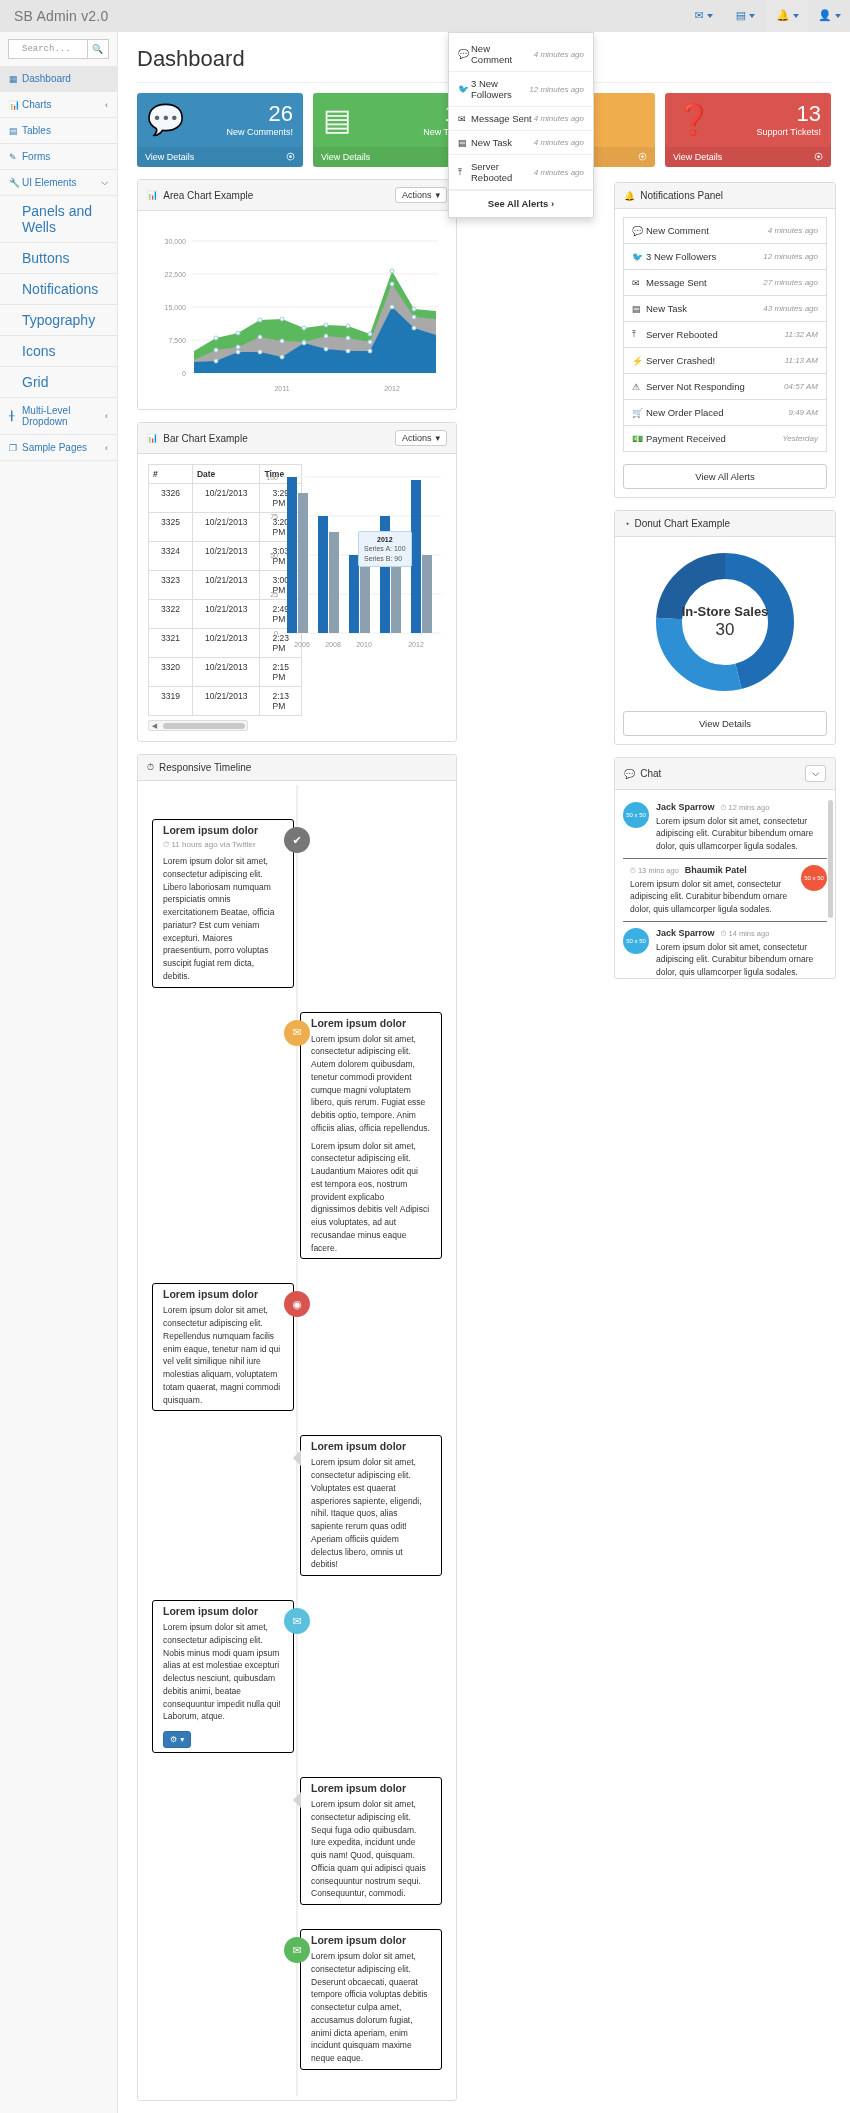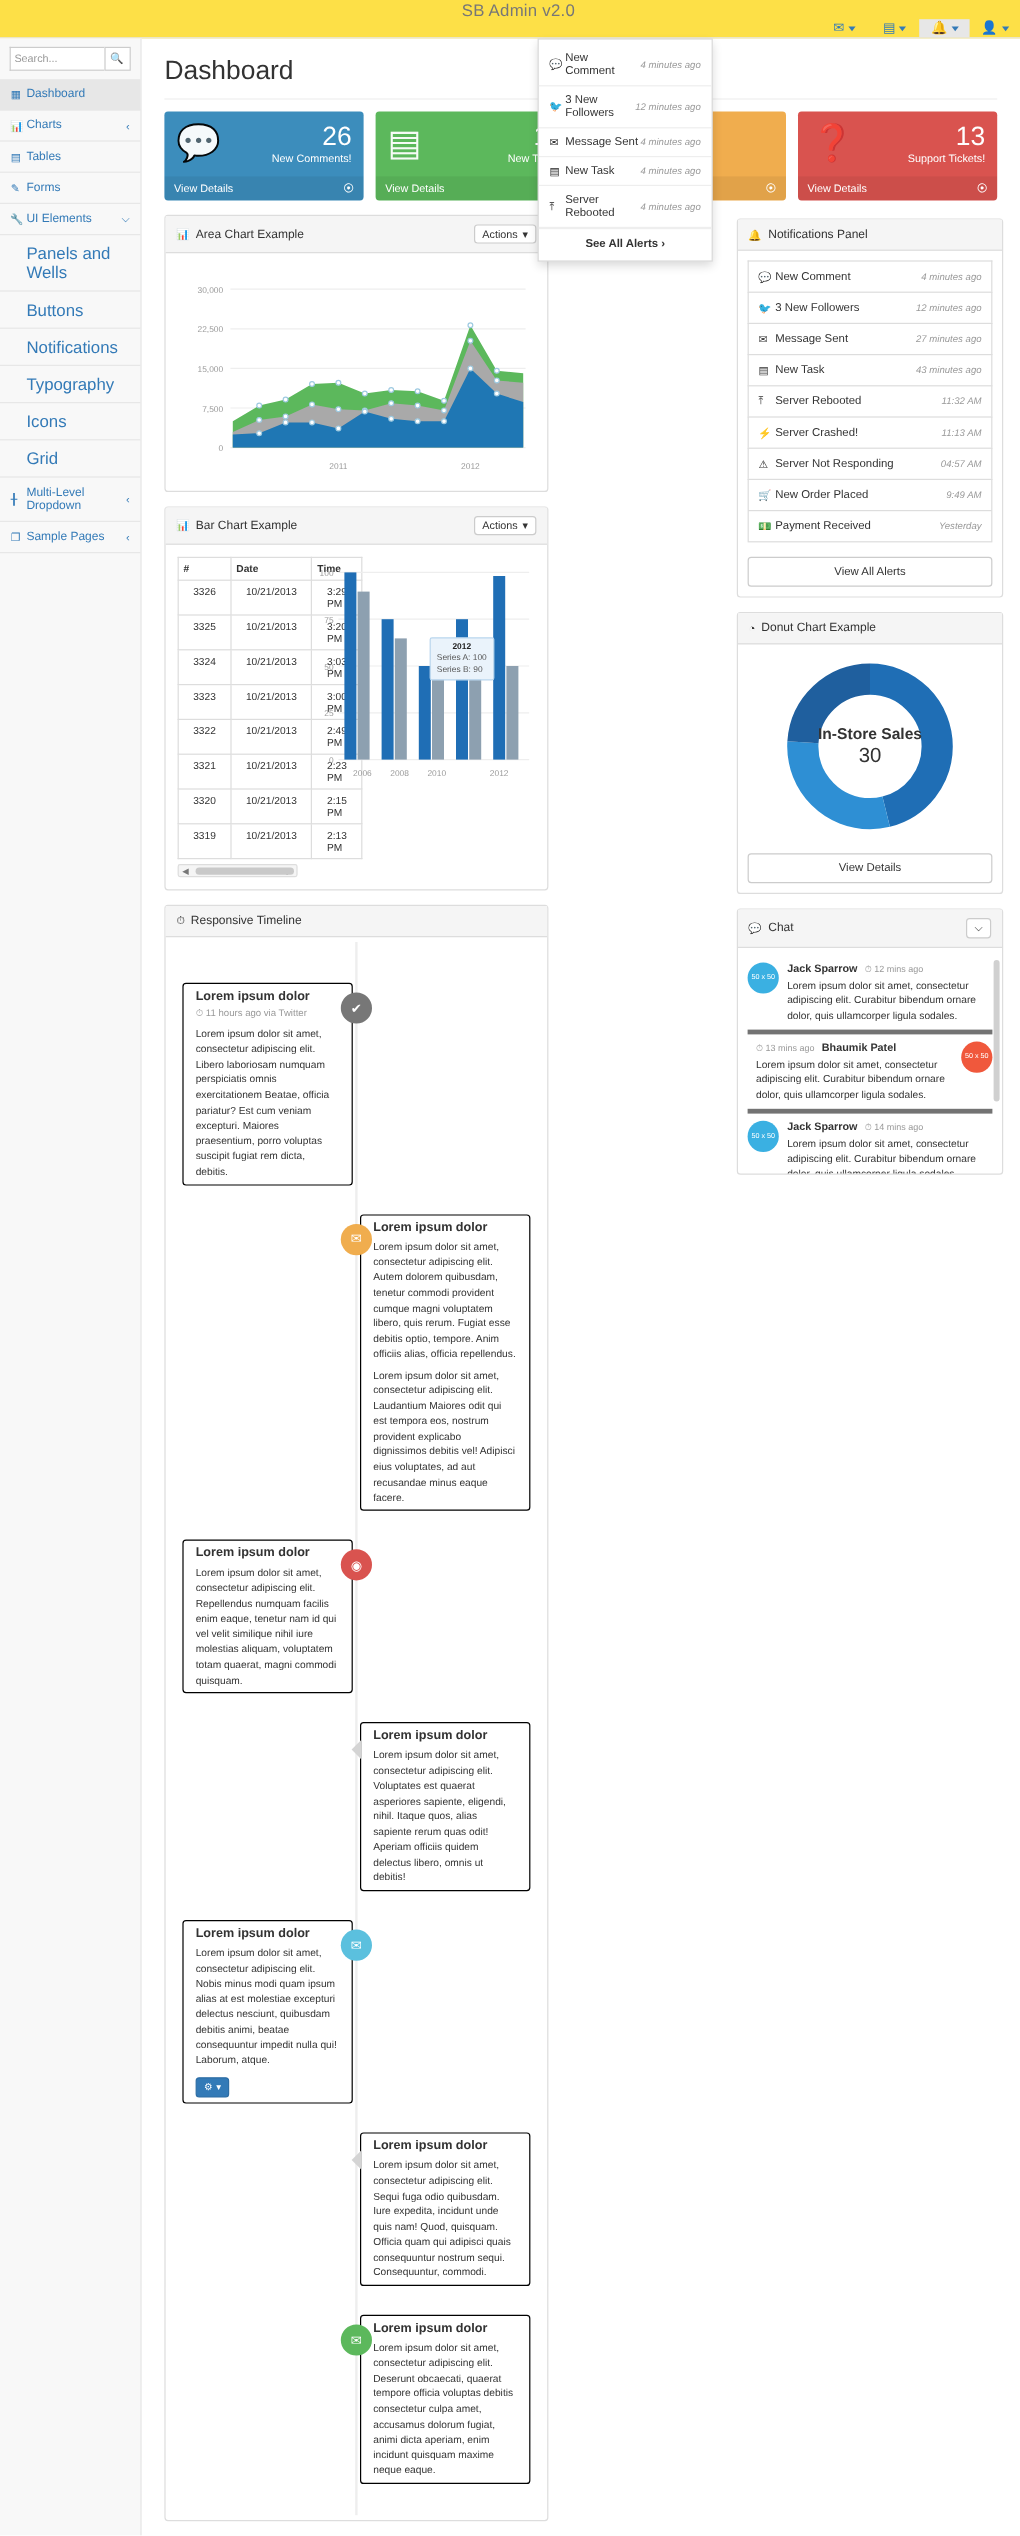--- a/index.html
+++ b/index.html
@@ -9,22 +9,22 @@
     font-family: "Liberation Sans", sans-serif;
     font-size: 11px;
     color: #333;
     -webkit-font-smoothing: antialiased;
   }
   body { position: relative; width: 850px; height: 2113px; overflow: hidden; }
 
   
   .topbar {
     position: absolute; top: 0; left: 0; width: 850px; height: 32px;
-    background: #fde047; border-bottom: 1px solid #e7e7e7;
-    display: flex; align-items: center; flex-direction: column;
+    background: #e5e5e5; border-bottom: 1px solid #e7e7e7;
+    display: flex; align-items: center;
   }
   .brand {
     padding-left: 14px; font-size: 14px; color: #777; letter-spacing: .2px;
   }
   .nav-right { margin-left: auto; display: flex; height: 32px; }
   .nav-btn {
     width: 42px; display: flex; align-items: center; justify-content: center;
     gap: 3px; color: #337ab7; font-size: 11px; border-left: 1px solid transparent;
   }
   .nav-btn.active { background: #e7e7e7; }
@@ -55,22 +55,22 @@
   }
 
   
   .sidebar {
     position: absolute; top: 32px; left: 0; width: 118px; height: 2081px;
     background: #f8f8f8; border-right: 1px solid #e7e7e7;
   }
   .search-wrap { padding: 7px 8px; display: flex; }
   .search-wrap input {
     flex: 1; height: 20px; border: 1px solid #ccc; border-right: none;
-    font-size: 9px; padding: 0 3px; color: #555; outline: none; background: #fff;
-    font-family: Liberation Sans, sans-serif; min-width: 0;
+    font-size: 9px; padding: 0 13px; color: #555; outline: none; background: #fff;
+    font-family: Liberation Mono, monospace; min-width: 0;
   }
   .search-wrap input::placeholder { color: #999; }
   .search-btn {
     width: 22px; height: 20px; border: 1px solid #ccc; background: #fff;
     display: flex; align-items: center; justify-content: center;
     font-size: 9px; color: #333;
   }
   .nav-item {
     display: flex; align-items: center; padding: 7px 9px;
     border-bottom: 1px solid #e7e7e7; color: #337ab7; font-size: 10px;
@@ -202,21 +202,21 @@
 
   
   .donut-wrap { position: relative; height: 150px; display: flex; align-items: center; justify-content: center; }
   .donut-center { position: absolute; text-align: center; }
   .donut-center .t1 { font-size: 13px; font-weight: bold; color: #333; }
   .donut-center .t2 { font-size: 17px; color: #333; margin-top: 1px; }
 
   
   .chat-body { position: relative; padding: 0; max-height: 188px; overflow: hidden; }
   .chat-list { padding: 6px 8px 6px 8px; }
-  .chat-item { display: flex; padding: 6px 0; border-bottom: 4px solid #737373; }
+  .chat-item { display: flex; padding: 6px 0; border-bottom: 1px solid #737373; }
   .chat-item.rev { flex-direction: row-reverse; text-align: left; }
   .avatar {
     width: 26px; height: 26px; border-radius: 50%; flex: none;
     display: flex; align-items: center; justify-content: center;
     font-size: 6px; color: #fff;
   }
   .chat-txt { flex: 1; padding: 0 7px; }
   .chat-hd { display: flex; align-items: baseline; gap: 6px; }
   .chat-item.rev .chat-hd { justify-content: flex-start; }
   .chat-name { font-size: 9px; font-weight: bold; color: #333; }

